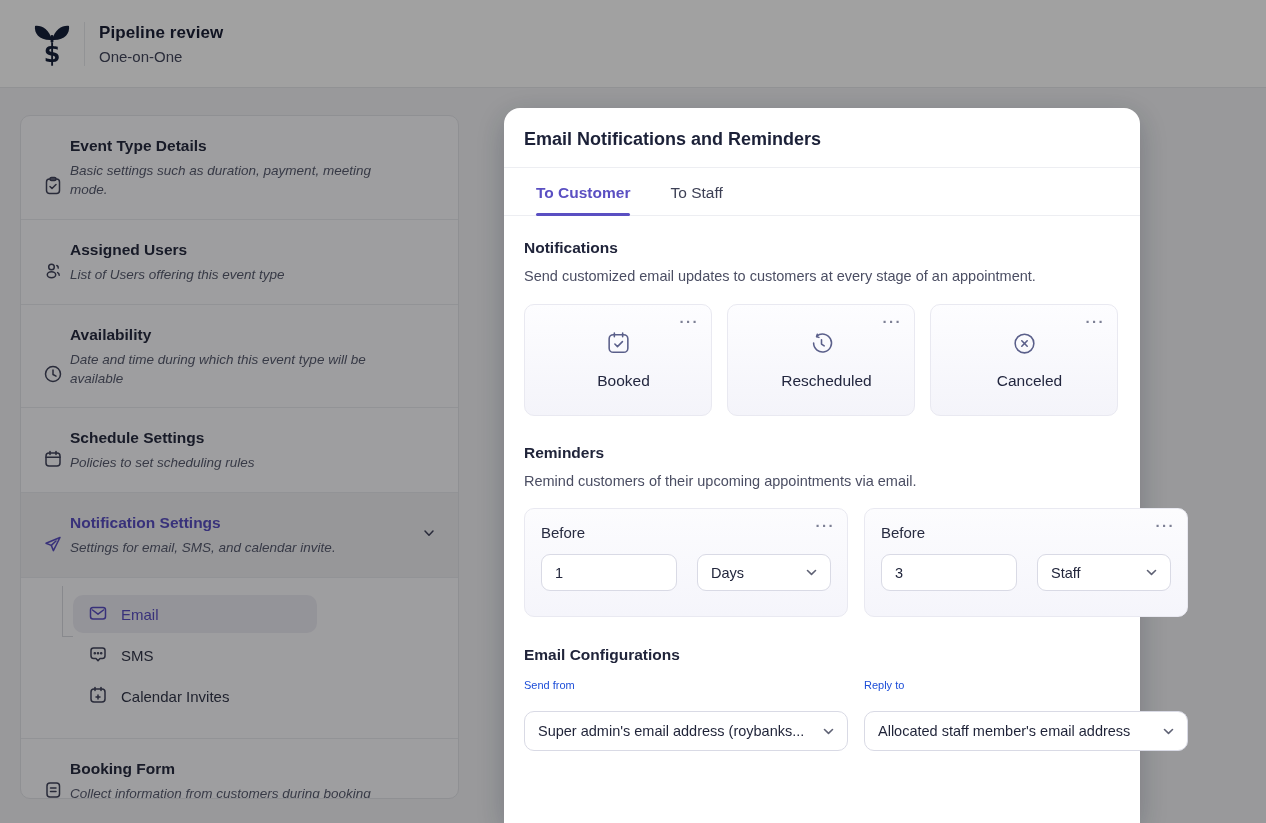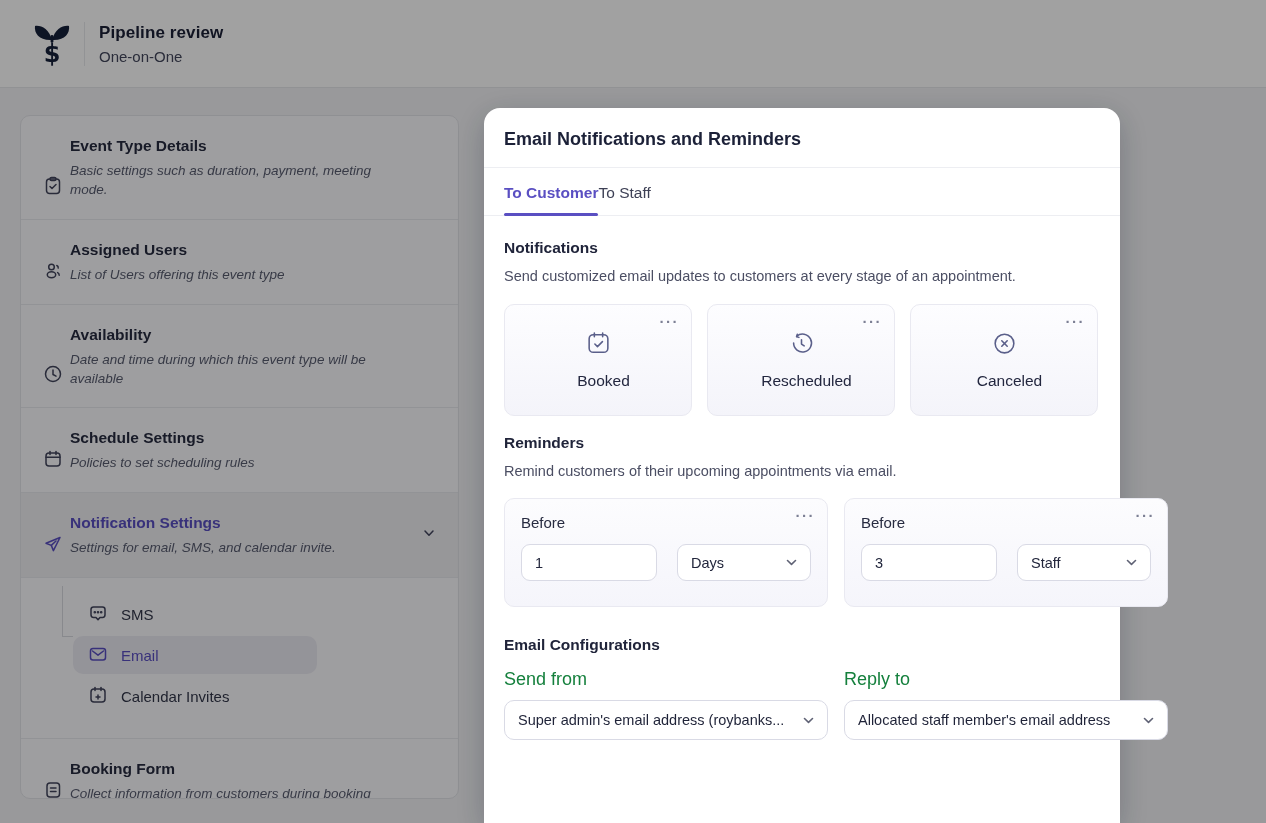--- a/index.html
+++ b/index.html
@@ -45,27 +45,27 @@
     display:flex; align-items:center; gap:13px; padding:0 15px;
     border-radius:10px; font-size:15px; color:#32364a;
   }
   .sub-item.active { background:#ebeaf3; color:#5a4fc2; }
 
   
   .overlay { position:fixed; inset:0; background:rgba(0,0,0,.37); z-index:10; }
 
   
   .modal {
-    position:fixed; left:484px; top:108px; width:636px; height:715px;
+    position:fixed; left:504px; top:108px; width:636px; height:715px;
     background:#ffffff; border-radius:16px 16px 0 0; z-index:20;
     box-shadow:0 8px 30px rgba(20,22,40,.25);
   }
   .m-header { padding:21px 20px 17px; border-bottom:1px solid #edeef2; }
   .m-title { font-size:18px; font-weight:700; color:#1c2138; }
-  .m-tabs { display:flex; padding:0 20px; border-bottom:1px solid #edeef2; }
+  .m-tabs { display:flex; gap:40px; padding:0 32px; border-bottom:1px solid #edeef2; }
   .tab { padding:16px 0 13px; font-size:15.5px; color:#3d4055; position:relative; cursor:pointer; }
   .tab.active { color:#5a4fc2; font-weight:600; }
   .tab.active .tab-underline {
     position:absolute; left:0; right:0; bottom:-1px; height:3px;
     background:#5a4fc2; border-radius:3px;
   }
   .m-body { padding:23px 20px 0; }
 
   .sec-heading { font-size:15.5px; font-weight:700; color:#20243a; }
   .sec-desc { font-size:14.5px; color:#4b4e63; margin-top:11px; }
@@ -76,21 +76,21 @@
     background:linear-gradient(180deg,#fdfdff 0%,#f4f4fa 100%);
     position:relative; display:flex; flex-direction:column;
     align-items:center; justify-content:center; gap:11px;
   }
   .more-btn {
     position:absolute; top:6px; right:12px; font-size:15px; font-weight:700;
     color:#7c7f94; letter-spacing:1.5px; cursor:pointer; line-height:1.4;
   }
   .notif-label { font-size:15.5px; color:#23273f;margin-left:11px; }
 
-  .reminders-block { margin-top:18px; }
+  .reminders-block { margin-top:28px; }
   .rem-card {
     width:324px; height:109px; border:1px solid #e9e9f1; border-radius:10px;
     background:linear-gradient(180deg,#fcfcfe 0%,#f5f5fb 100%);
     position:relative; padding:15px 16px;
   }
   .rem-label { font-size:15px; color:#272b41; }
   .rem-inputs { display:flex; gap:20px; margin-top:13px; }
   .num-input {
     width:136px; height:37px; border:1px solid #d9dae5; border-radius:9px;
     background:#fff; padding:0 13px; font-size:14.5px; color:#22263c;
@@ -98,21 +98,21 @@
   }
   .select-box {
     height:37px; border:1px solid #d9dae5; border-radius:9px; background:#fff;
     display:flex; align-items:center; justify-content:space-between;
     padding:0 13px; font-size:14.5px; color:#22263c; cursor:pointer;
   }
   .unit-select { width:134px; }
 
   .config-block { margin-top:29px; }
   .config-grid { display:grid; grid-template-columns:324px 324px; column-gap:16px; }
-  .cfg-label { font-size:18px; color:#15803d; margin:15px 0 10px; }
+  .cfg-label { font-size:11px; color:#1d4ed8; margin:15px 0 20px; }
   .cfg-select { height:40px; border-radius:10px; color:#1f2338; }
   .cfg-select .sel-text { white-space:nowrap; overflow:hidden; max-width:270px; }
 
   svg.stroke-ic { fill:none; stroke:#41445c; stroke-width:1.5; stroke-linecap:round; stroke-linejoin:round; }
   svg.purple-ic { stroke:#5a4fc2; }
   svg.card-ic { fill:none; stroke:#5a5f8a; stroke-width:1.5; stroke-linecap:round; stroke-linejoin:round; }
   svg.chev { fill:none; stroke:#5f6275; stroke-width:1.6; stroke-linecap:round; stroke-linejoin:round; }
 </style>
 </head>
 <body>
@@ -206,41 +206,41 @@
     <span class="chevron-wrap">
       <svg class="stroke-ic" width="18" height="18" viewBox="0 0 18 18">
           <polyline points="5,7 9,11.2 13,7"></polyline>
         </svg>
     </span>
   </div>
 
   <div class="submenu">
     <div class="tree-v"></div>
     <div class="tree-h"></div>
+
+    <div class="sub-item active">
+      <span>
+        <svg class="stroke-ic purple-ic" width="20" height="20" viewBox="0 0 20 20">
+          <rect x="2.5" y="4.5" width="15" height="11.5" rx="2.5"></rect>
+          <polyline points="4.5,7 10,11.2 15.5,7"></polyline>
+        </svg>
+      </span>
+      <span>Email</span>
+    </div>
 
     <div class="sub-item">
       <span>
         <svg class="stroke-ic" width="20" height="20" viewBox="0 0 20 20">
           <path d="M5.5 14.5 C4 14.5 3 13.3 3 11.8 L3 6.5 C3 5 4 4 5.5 4 L14.5 4 C16 4 17 5 17 6.5 L17 11.8 C17 13.3 16 14.5 14.5 14.5 L12 14.5 L10 16.8 L8 14.5 Z"></path>
           <circle cx="6.8" cy="9.2" r="0.55" fill="#41445c"></circle>
           <circle cx="10" cy="9.2" r="0.55" fill="#41445c"></circle>
           <circle cx="13.2" cy="9.2" r="0.55" fill="#41445c"></circle>
         </svg>
       </span>
       <span>SMS</span>
-    </div>
-
-    <div class="sub-item active">
-      <span>
-        <svg class="stroke-ic purple-ic" width="20" height="20" viewBox="0 0 20 20">
-          <rect x="2.5" y="4.5" width="15" height="11.5" rx="2.5"></rect>
-          <polyline points="4.5,7 10,11.2 15.5,7"></polyline>
-        </svg>
-      </span>
-      <span>Email</span>
     </div>
 
     <div class="sub-item">
       <span>
         <svg class="stroke-ic" width="20" height="20" viewBox="0 0 20 20">
           <rect x="3" y="4" width="14" height="13" rx="3"></rect>
           <line x1="7" y1="2.5" x2="7" y2="5.5"></line>
           <line x1="13" y1="2.5" x2="13" y2="5.5"></line>
           <line x1="10" y1="10" x2="10" y2="14"></line>
           <line x1="8" y1="12" x2="12" y2="12"></line>

